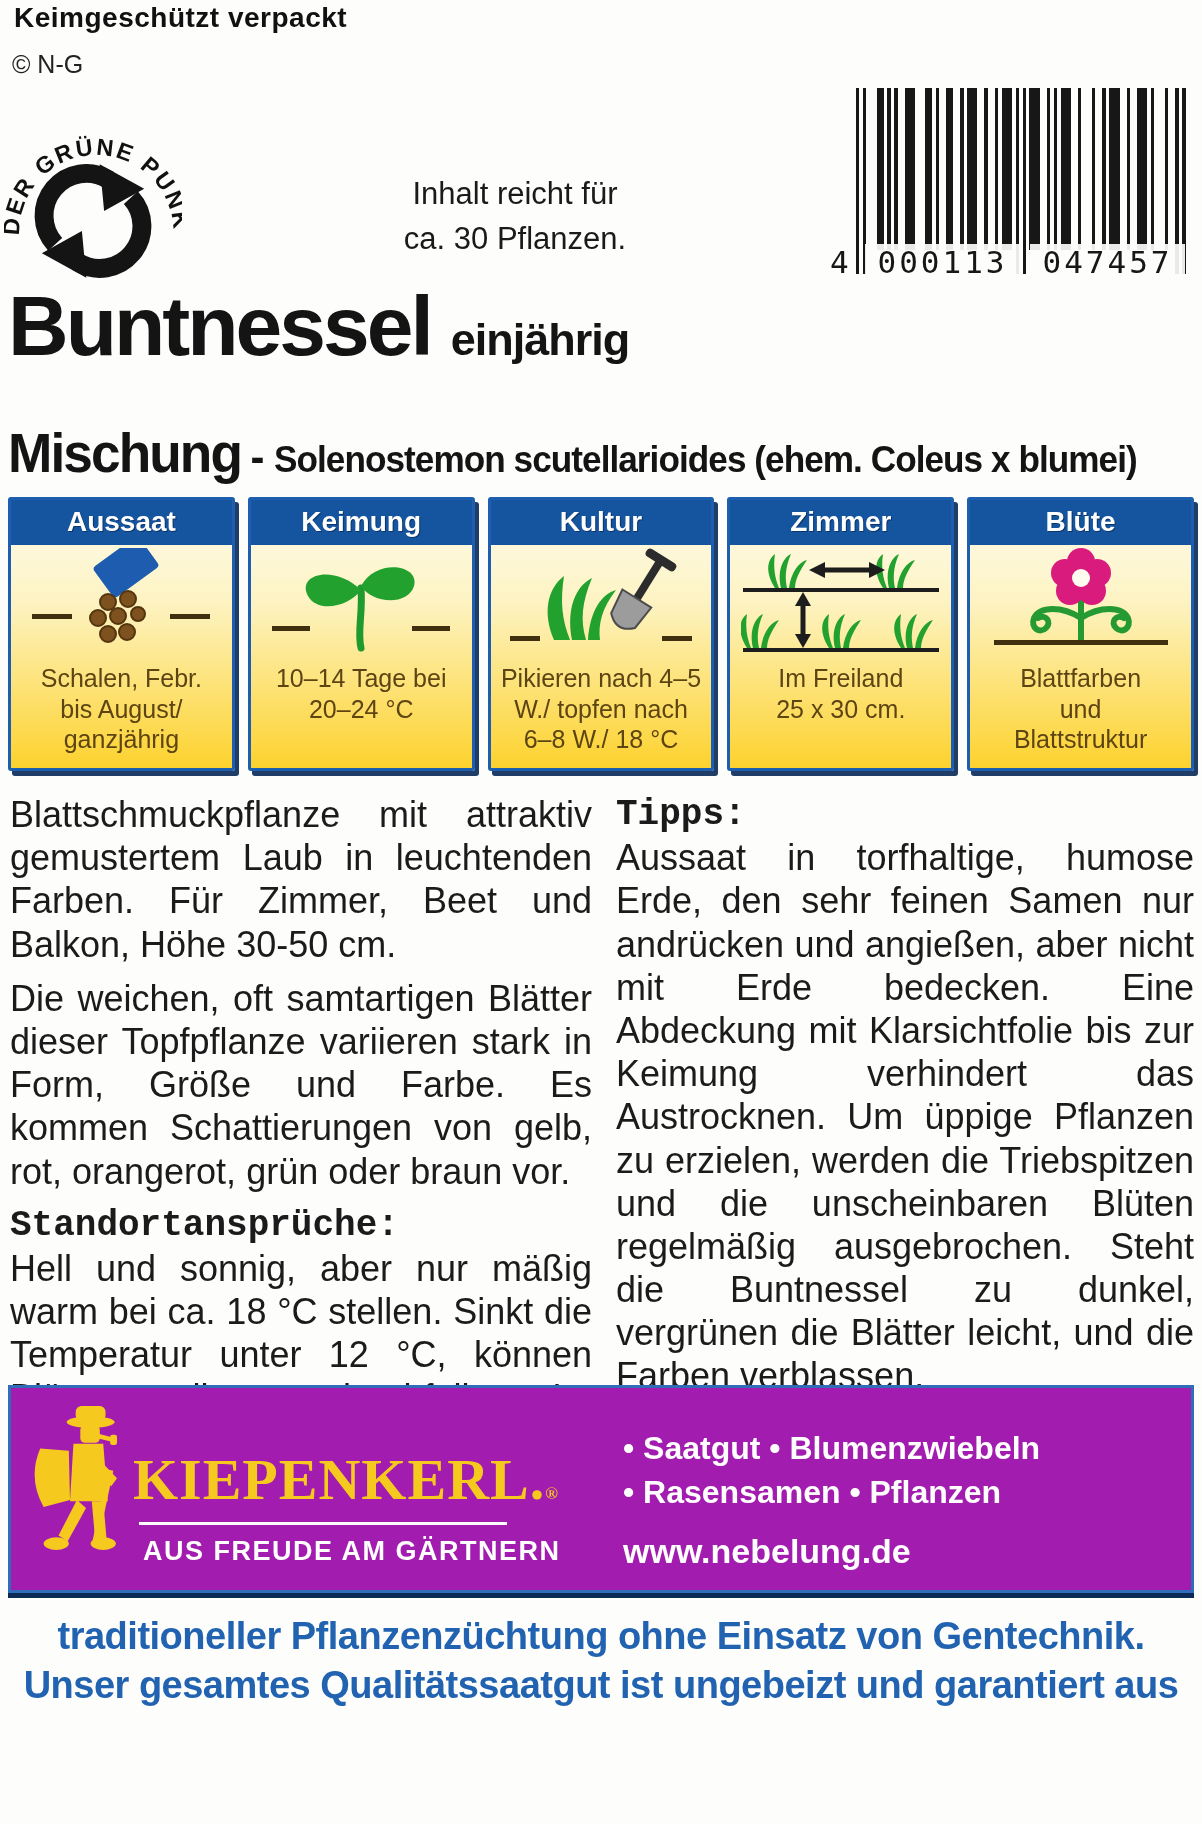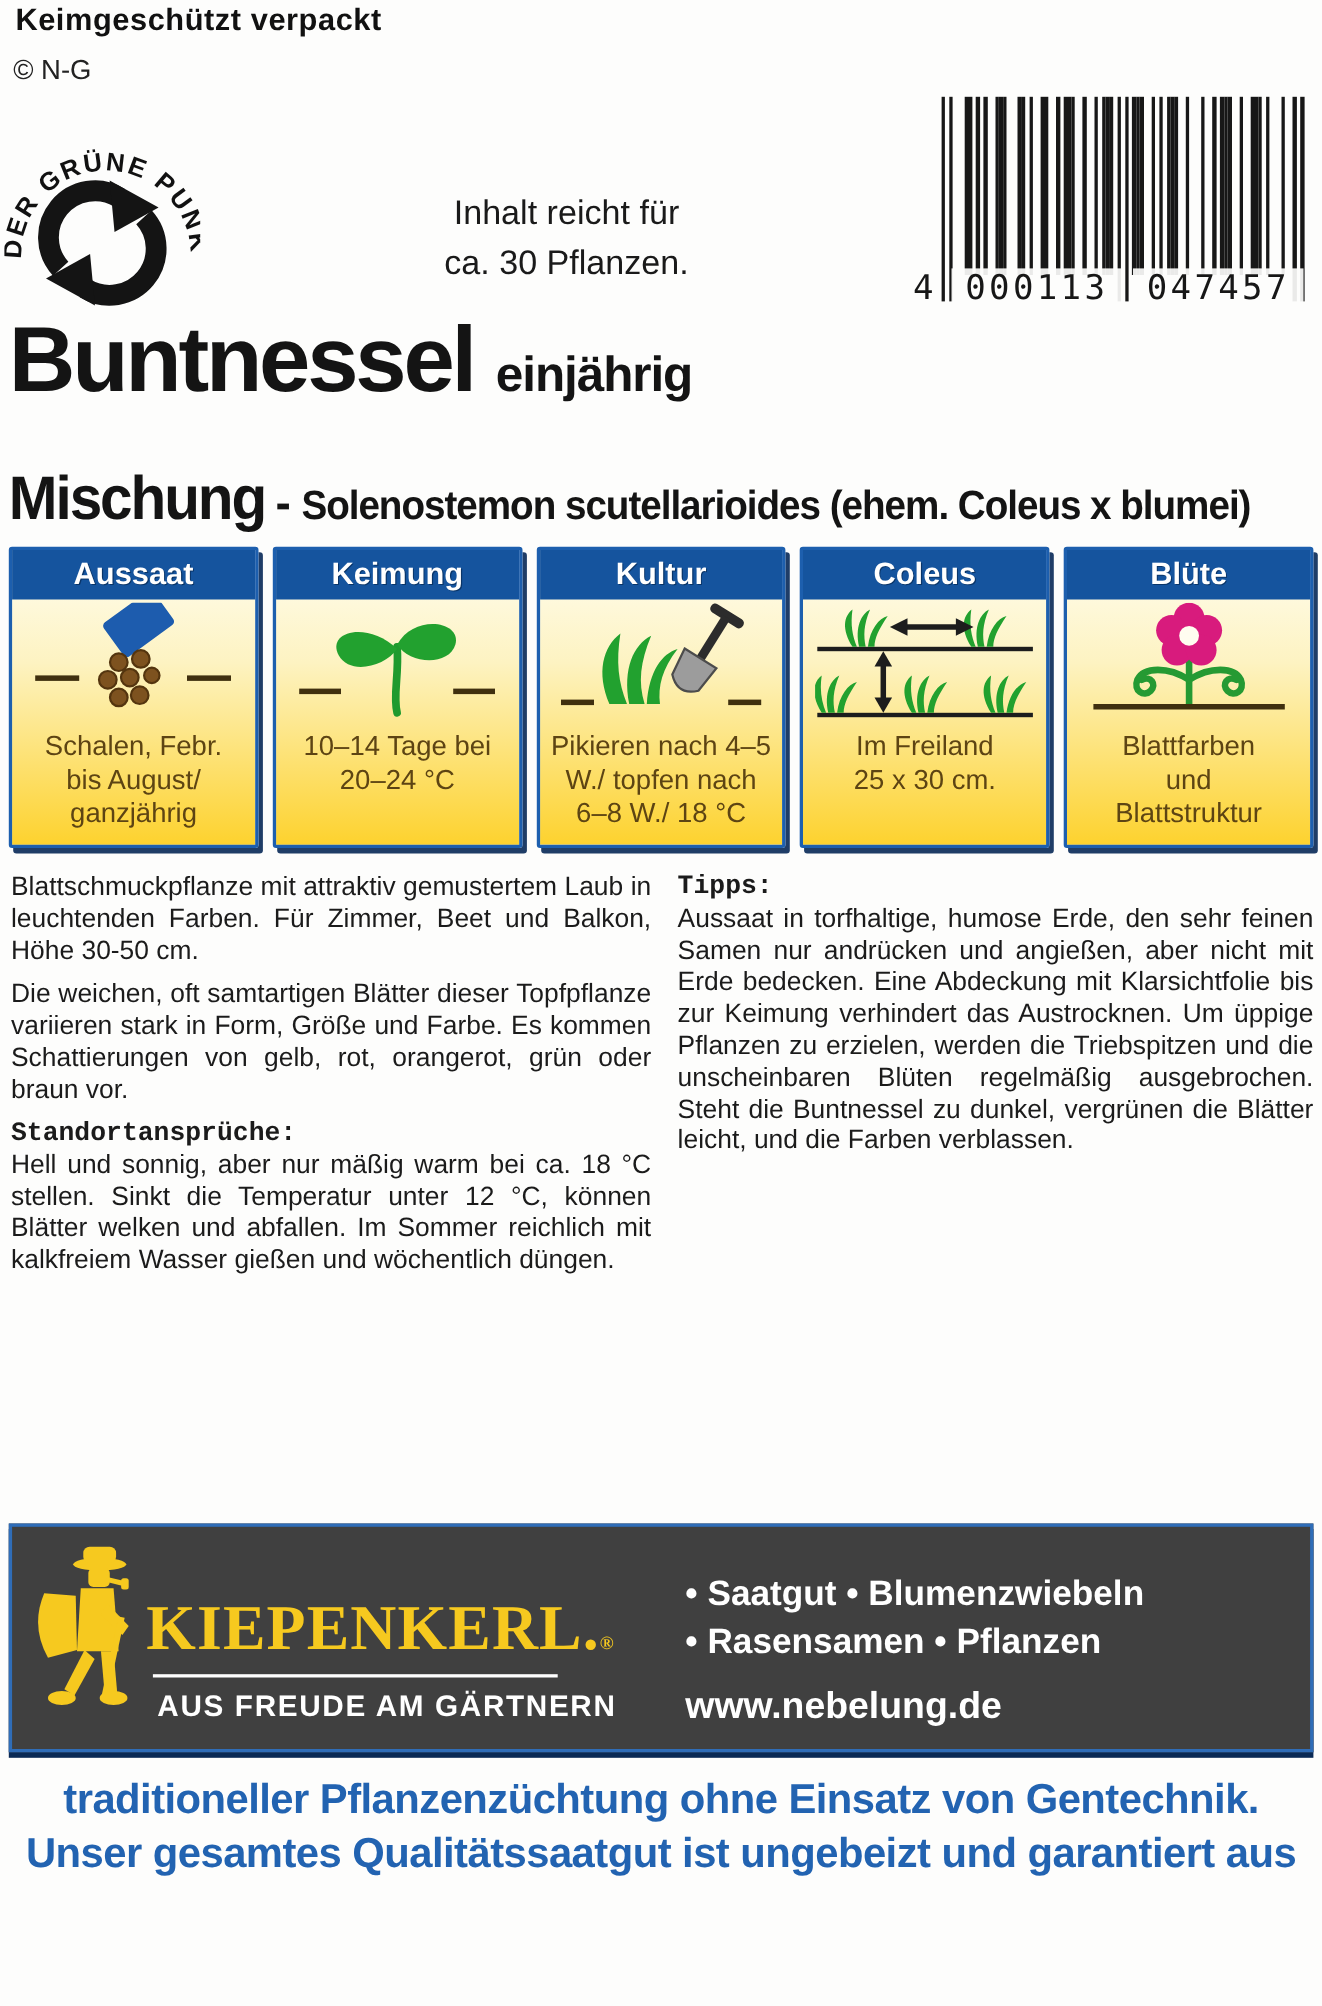--- a/index.html
+++ b/index.html
@@ -35,29 +35,29 @@
   
   .boxes{position:absolute;top:497px;left:8px;width:1186px;display:flex;gap:13px;}
   .ibox{flex:1;border:3px solid #1d5fae;border-radius:3px;box-shadow:4px 5px 0 rgba(12,44,90,.92);
         background:linear-gradient(#fffdf0 0%,#fdf3c2 38%,#fdd22e 100%);height:268px;}
   .ibox-head{background:#15549e;color:#fff;font-size:28px;font-weight:bold;text-align:center;
              padding:6px 0 7px;text-shadow:1px 1px 0 #0a3568;}
   .ibox-icon{height:118px;display:flex;align-items:center;justify-content:center;}
   .ibox-text{text-align:center;font-size:25px;line-height:1.22;color:#5d4413;}
 
   
-  .col{position:absolute;top:793px;font-size:24px;line-height:1.2;text-align:justify;color:#1b1b1b;hyphens:auto;}
+  .col{position:absolute;top:793px;font-size:36px;line-height:1.2;text-align:justify;color:#1b1b1b;hyphens:auto;}
   .col-left{left:10px;width:582px;}
   .col-right{left:616px;width:578px;}
   .col p{margin:0 0 0 0;}
   .col p.gap{margin-top:11px;}
   .col .subhead{font-weight:bold;margin-top:11px;font-family:Liberation Mono, monospace;}
 
   
-  .band{position:absolute;top:1385px;left:8px;width:1186px;height:208px;background:#404040;
+  .band{position:absolute;top:1385px;left:8px;width:1186px;height:208px;background:#a21caf;
         border:3px solid #2f6db8;box-sizing:border-box;box-shadow:0 5px 0 #0a2a55;}
   .man{position:absolute;left:20px;top:10px;height:172px;}
   .brand-name{position:absolute;left:122px;top:58px;font-family:"Liberation Serif",serif;font-weight:bold;
               font-size:58px;letter-spacing:1px;color:#f6c91f;white-space:nowrap;}
   .brand-reg{font-size:17px;vertical-align:baseline;}
   .brand-rule{position:absolute;left:128px;top:134px;width:368px;height:3px;background:#fff;}
   .brand-tagline{position:absolute;left:132px;top:148px;font-size:27px;font-weight:bold;color:#fff;letter-spacing:1.5px;white-space:nowrap;}
   .bullets1{position:absolute;left:612px;top:42px;font-size:32px;font-weight:bold;color:#fff;white-space:nowrap;}
   .bullets2{position:absolute;left:612px;top:86px;font-size:32px;font-weight:bold;color:#fff;white-space:nowrap;}
   .website{position:absolute;left:612px;top:144px;font-size:34px;font-weight:bold;color:#fff;white-space:nowrap;}
@@ -270,21 +270,21 @@
         </svg>
       </div>
       <div class="ibox-text">
         <div>Pikieren nach 4–5</div>
         <div>W./ topfen nach</div>
         <div>6–8 W./ 18 °C</div>
       </div>
     </div>
 
     <div class="ibox">
-      <div class="ibox-head">Coleus</div>
+      <div class="ibox-head">Zimmer</div>
       <div class="ibox-icon">
         <svg width="200" height="112" viewBox="0 0 200 112">
           <defs>
             <g id="tuft" fill="#22a12f">
               <path d="M0,0 C-10,-16 -8,-28 0,-34 C-2,-20 0,-10 4,0 Z"></path>
               <path d="M6,0 C2,-18 8,-30 16,-34 C10,-20 10,-10 12,0 Z"></path>
               <path d="M14,0 C16,-16 24,-26 32,-28 C24,-16 20,-8 20,0 Z"></path>
             </g>
           </defs>
           <rect x="2" y="40" width="196" height="4" fill="#1d1d1d"></rect>

